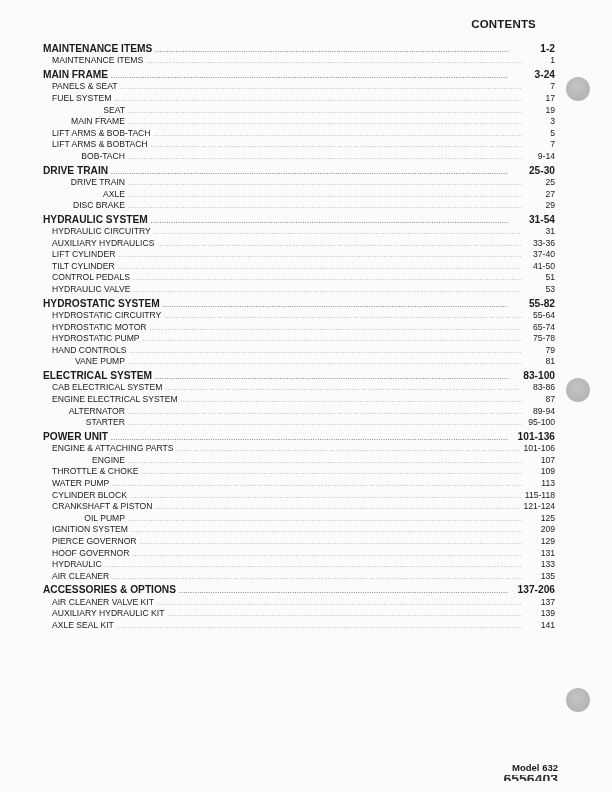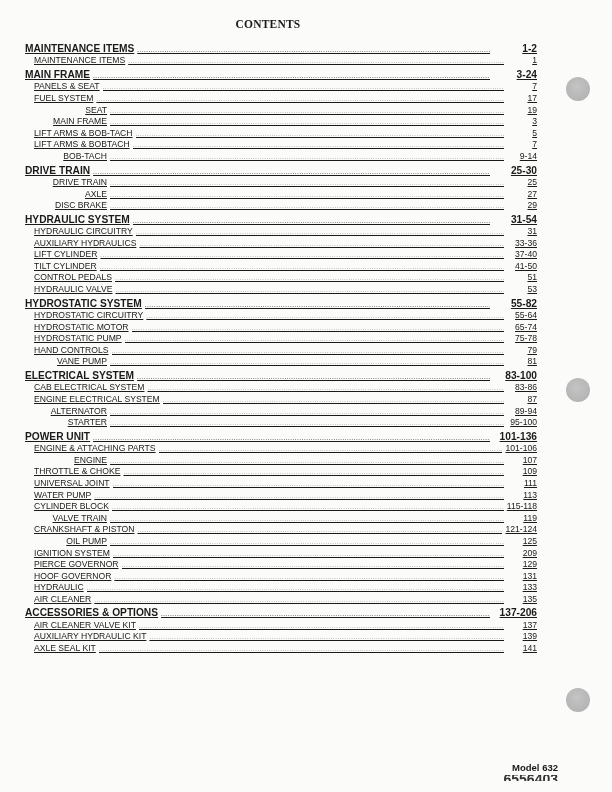--- a/index.html
+++ b/index.html
@@ -1,20 +1,20 @@
 <!DOCTYPE html>
 <html><head>
 <meta charset="utf-8">
 <style>
   html, body { margin:0; padding:0; }
   body { width:612px; height:792px; background:#fbfbfa; position:relative; overflow:hidden;
          font-family:"Liberation Sans", sans-serif; color:#1a1a1a; }
-  .title { position:absolute; top:18px; left:0; width:536px; text-align:center;
-           font-weight:bold; font-size:11.5px; letter-spacing:0.2px;font-family:Liberation Serif, serif; }
-  .toc { position:absolute; top:43px; left:25px; width:512px;text-decoration:underline; }
+  .title { position:absolute; top:18px; left:0; width:536px; text-align:right;
+           font-weight:bold; font-size:11.5px; letter-spacing:0.2px; }
+  .toc { position:absolute; top:43px; left:43px; width:512px; }
   .section { margin-bottom:2px; }
   .row { display:flex; align-items:baseline; height:11.6px; line-height:11.6px; white-space:nowrap; }
   .row.head { font-weight:bold; font-size:10.2px; height:12.4px; line-height:12.4px; }
   .row.sub { font-size:8.6px; padding-left:9px; }
   .label { flex:0 0 auto; }
   .row.sub .label.fixed { width:73px;text-align:right; }
   .dots { flex:1 1 auto; overflow:hidden; margin:0 3px; color:#555; font-size:6px; letter-spacing:0.6px; align-self:baseline; }
   .dots::before { content:"................................................................................................................................................................................................................................................"; }
   .page { flex:0 0 auto; text-align:right; }
   .row.head .page { min-width:44px; }
@@ -218,38 +218,28 @@
         <span class="label fixed">ENGINE</span>
         <span class="dots"></span>
         <span class="page">107</span>
       </div>
       <div class="row sub">
         <span class="label">THROTTLE &amp; CHOKE</span>
         <span class="dots"></span>
         <span class="page">109</span>
       </div>
       <div class="row sub">
-        <span class="label">UNIVERSAL JOINT</span>
-        <span class="dots"></span>
-        <span class="page">111</span>
-      </div>
-      <div class="row sub">
         <span class="label">WATER PUMP</span>
         <span class="dots"></span>
         <span class="page">113</span>
       </div>
       <div class="row sub">
         <span class="label">CYLINDER BLOCK</span>
         <span class="dots"></span>
         <span class="page">115-118</span>
-      </div>
-      <div class="row sub">
-        <span class="label fixed">VALVE TRAIN</span>
-        <span class="dots"></span>
-        <span class="page">119</span>
       </div>
       <div class="row sub">
         <span class="label">CRANKSHAFT &amp; PISTON</span>
         <span class="dots"></span>
         <span class="page">121-124</span>
       </div>
       <div class="row sub">
         <span class="label fixed">OIL PUMP</span>
         <span class="dots"></span>
         <span class="page">125</span>

